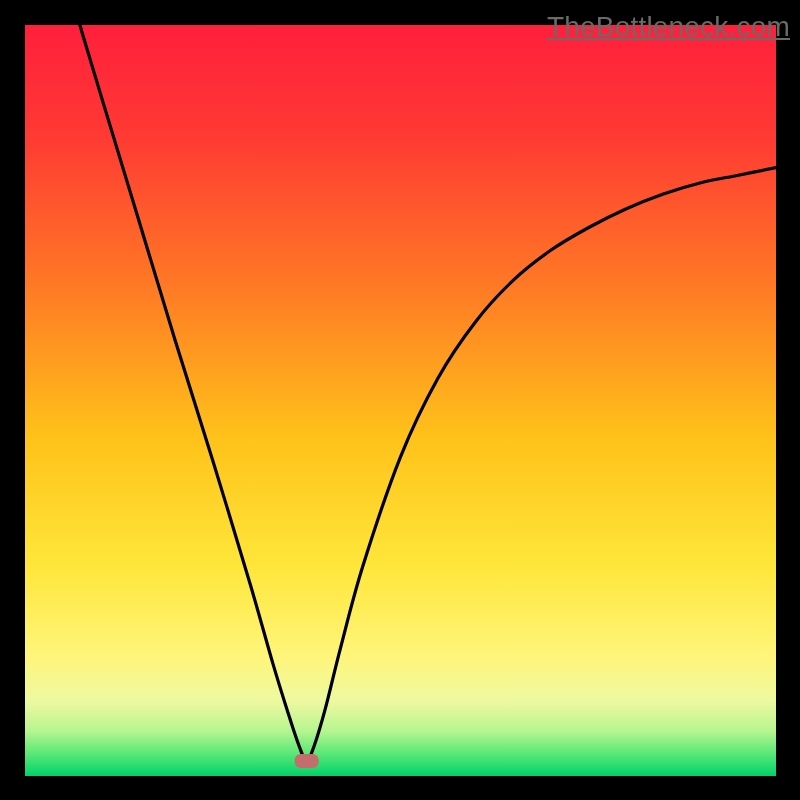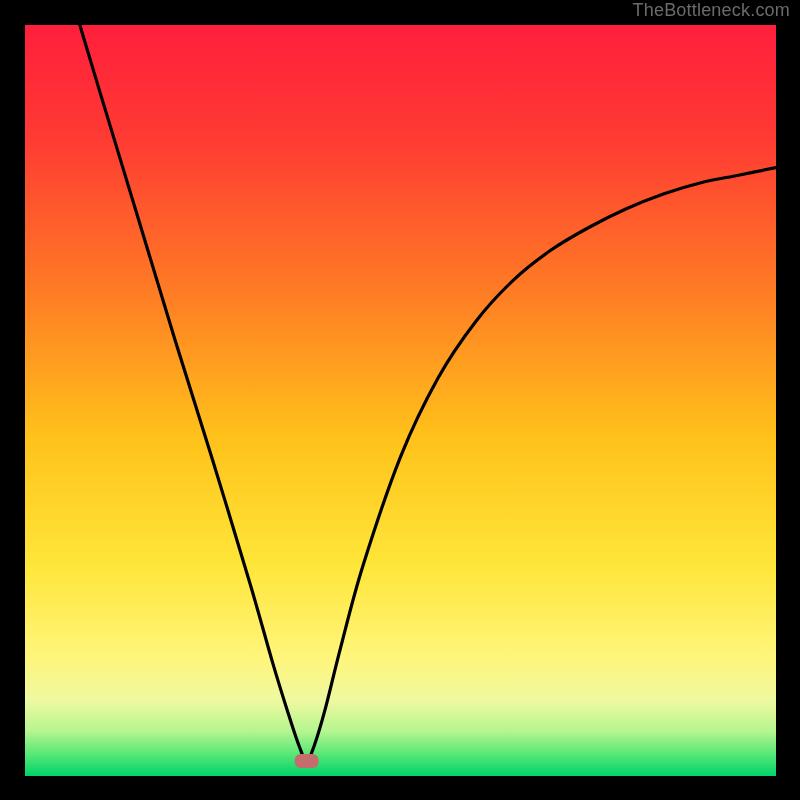--- a/index.html
+++ b/index.html
@@ -12,27 +12,28 @@
     overflow: hidden;
   }
   .outer {
     position: relative;
     width: 800px;
     height: 800px;
     background: #000;
   }
   .watermark {
     position: absolute;
-    top: 0;
+    top: 11px;
     right: 10px;
     color: #6a6a6a;
-    font-size: 18px;
+    font-size: 28px;
     font-weight: 400;
     letter-spacing: 0.2px;
     z-index: 3;
+    text-decoration: underline;
   }
   .stage {
     position: absolute;
     left: 25px;
     top: 25px;
     width: 751px;
     height: 751px;
     overflow: hidden;
   }
   svg {

